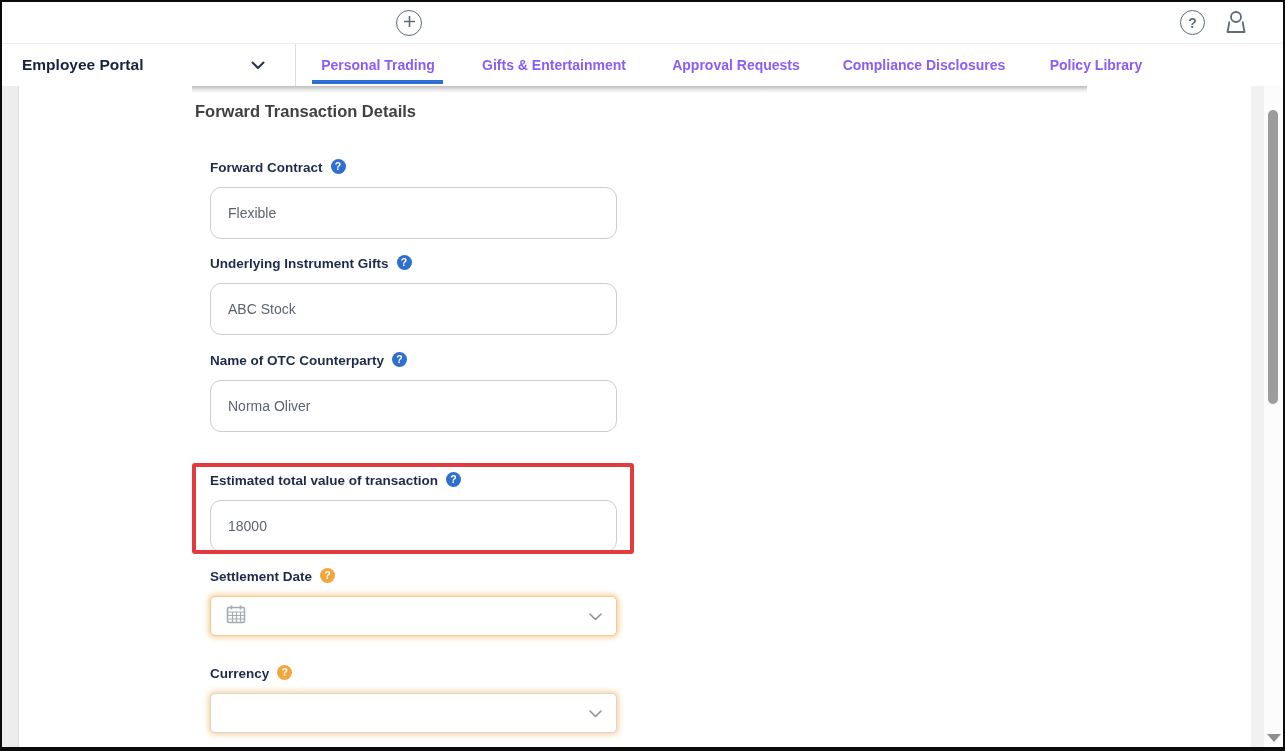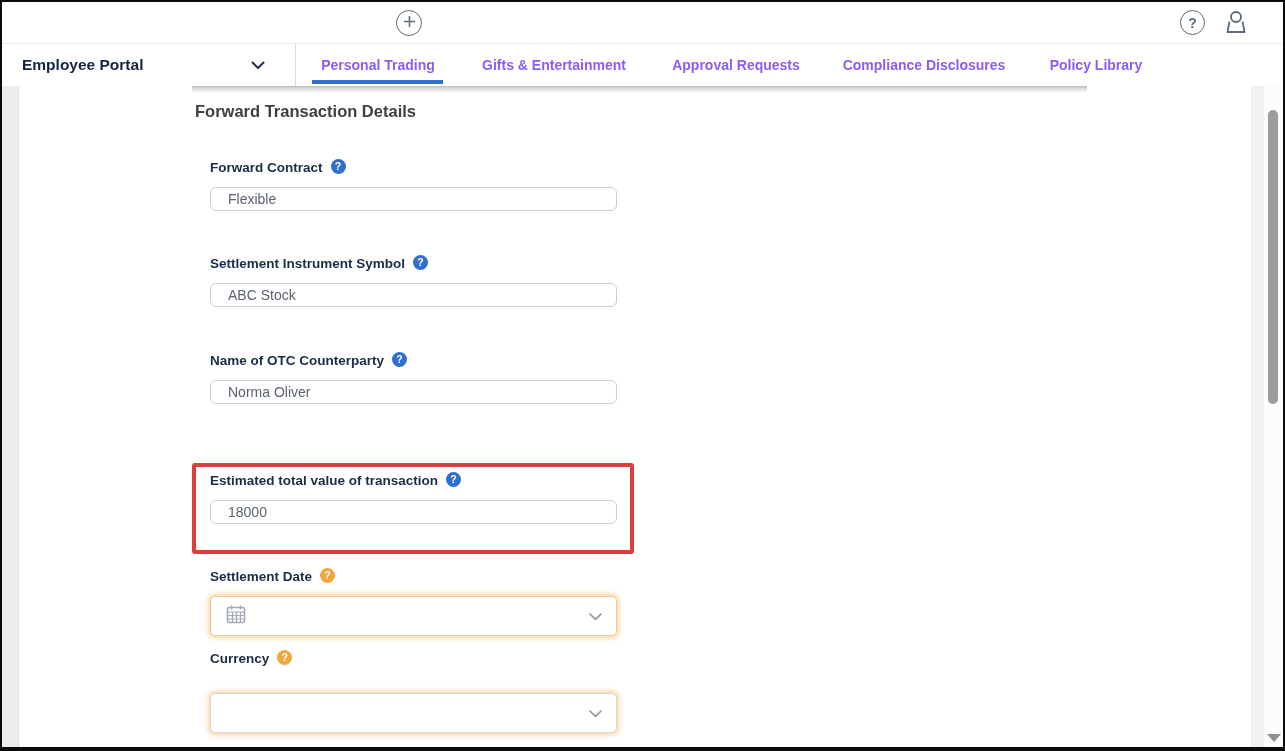--- a/index.html
+++ b/index.html
@@ -64,22 +64,22 @@
   
   .page-title { position:absolute; left:193px; top:100px; font-size:16.5px; font-weight:700; color:#404040; }
 
   .field-label { position:absolute; left:208px; display:flex; align-items:center; gap:8px;
     font-size:13.5px; font-weight:700; color:#1c2b4a; }
   .help-badge { width:15px; height:15px; border-radius:50%; margin-top:-3px;
     color:#fff; font-size:10.5px; font-weight:700; display:flex; align-items:center; justify-content:center; cursor:pointer; }
   .help-blue { background:#2e6fd0; }
   .help-orange { background:#f2a73d; }
 
-  .text-input { position:absolute; left:208px; width:407px; height:24px;
-    border:1px solid #cdcdcd; border-radius:6px; background:#fff;
+  .text-input { position:absolute; left:208px; width:407px; height:52px;
+    border:1px solid #cdcdcd; border-radius:11px; background:#fff;
     font-family:"Liberation Sans", sans-serif; font-size:14px; color:#5b6470; padding:0 17px; outline:none; }
 
   .select-box { position:absolute; left:208px; width:407px; height:40px; background:#fff;
     border-radius:5px; display:flex; align-items:center; padding:0 14px; cursor:pointer; }
   .select-box .chev { margin-left:auto; color:#8d949e; }
   .glow { box-shadow:0 0 5px 2px rgba(244,176,86,0.55); }
   .border-amber { border:1px solid #f2c897; }
   .border-gray { border:1px solid #d6d6d6; }
 
   .annotation-box { position:absolute; left:190px; top:461px; width:442px; height:91px;
@@ -142,21 +142,21 @@
 
   <h1 class="page-title">Forward Transaction Details</h1>
 
   <div class="field-label" style="top:158px;">
     <span>Forward Contract</span>
     <span class="help-badge help-blue">?</span>
   </div>
   <input class="text-input" style="top: 185px;" value="Flexible">
 
   <div class="field-label" style="top:254px;">
-    <span>Settlement Instrument Symbol</span>
+    <span>Underlying Instrument Gifts</span>
     <span class="help-badge help-blue">?</span>
   </div>
   <input class="text-input" style="top: 281px;" value="ABC Stock">
 
   <div class="field-label" style="top:351px;">
     <span>Name of OTC Counterparty</span>
     <span class="help-badge help-blue">?</span>
   </div>
   <input class="text-input" style="top: 378px;" value="Norma Oliver">
 
@@ -179,21 +179,21 @@
         <path d="M2.5 9 h17 M7.5 9 v10.5 M11.5 9 v10.5 M15.5 9 v10.5 M2.5 12.5 h17 M2.5 16 h17" stroke="currentColor" stroke-width="1.2"></path>
       </svg>
     </span>
     <span class="chev">
       <svg width="13" height="8" viewBox="0 0 13 8" fill="none">
           <path d="M1 1 L6.5 6.5 L12 1" stroke="currentColor" stroke-width="1.6" stroke-linecap="round" stroke-linejoin="round"></path>
         </svg>
     </span>
   </div>
 
-  <div class="field-label" style="top:649px;">
+  <div class="field-label" style="top:664px;">
     <span>Currency</span>
     <span class="help-badge help-orange">?</span>
   </div>
   <div class="select-box border-gray glow" style="top:691px;">
     <span class="chev">
       <svg width="13" height="8" viewBox="0 0 13 8" fill="none">
           <path d="M1 1 L6.5 6.5 L12 1" stroke="currentColor" stroke-width="1.6" stroke-linecap="round" stroke-linejoin="round"></path>
         </svg>
     </span>
   </div>

